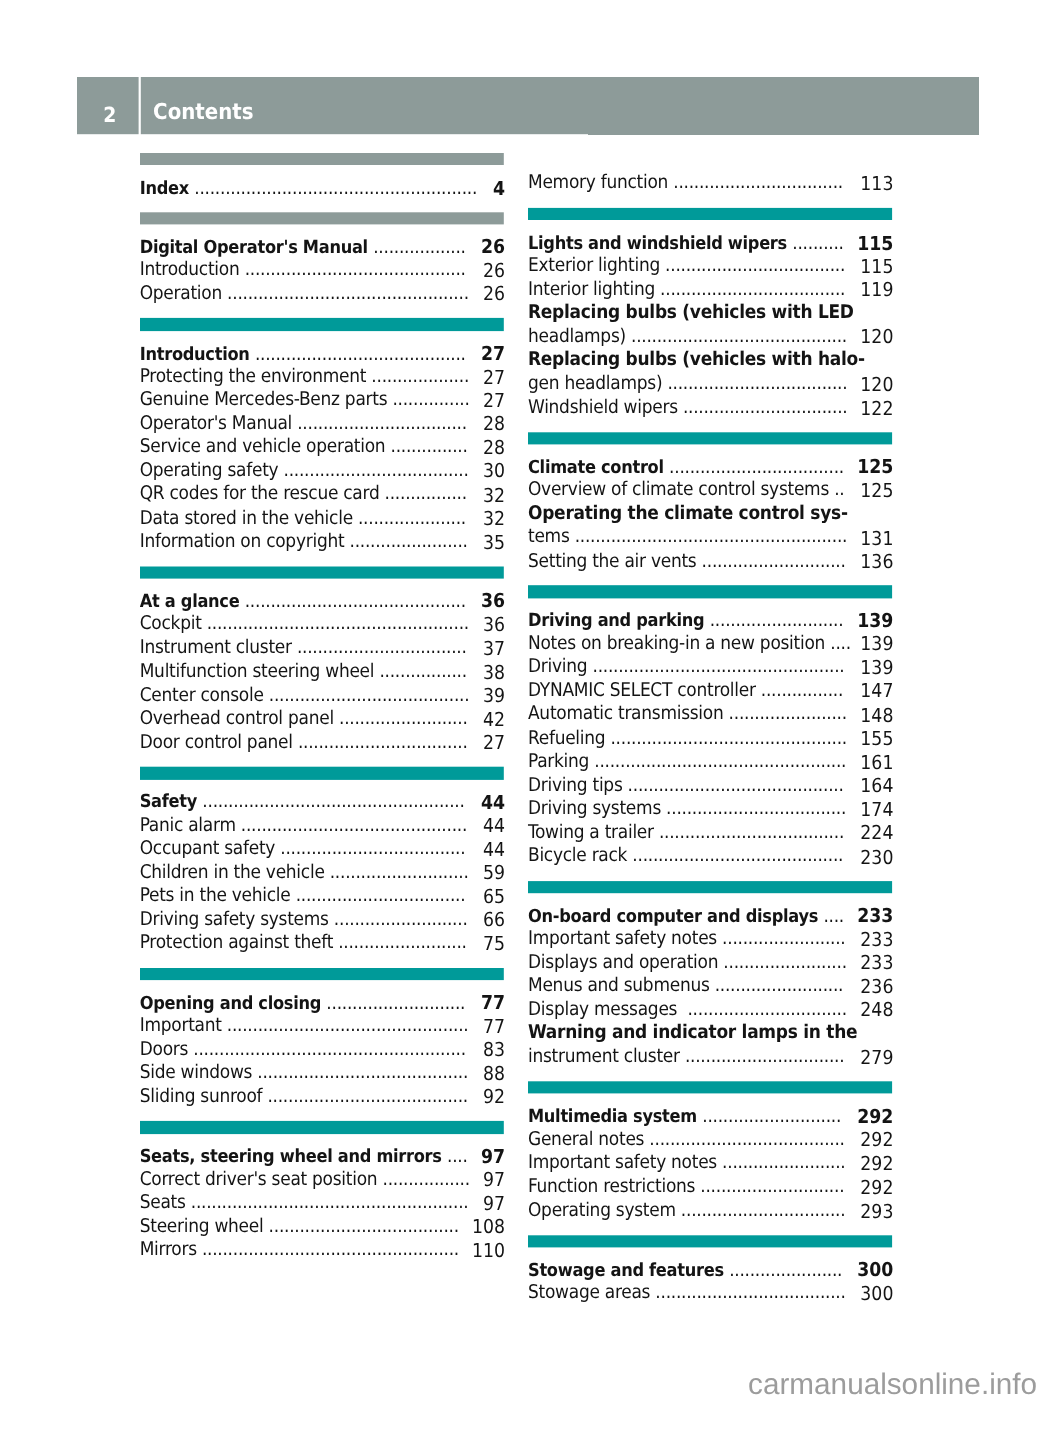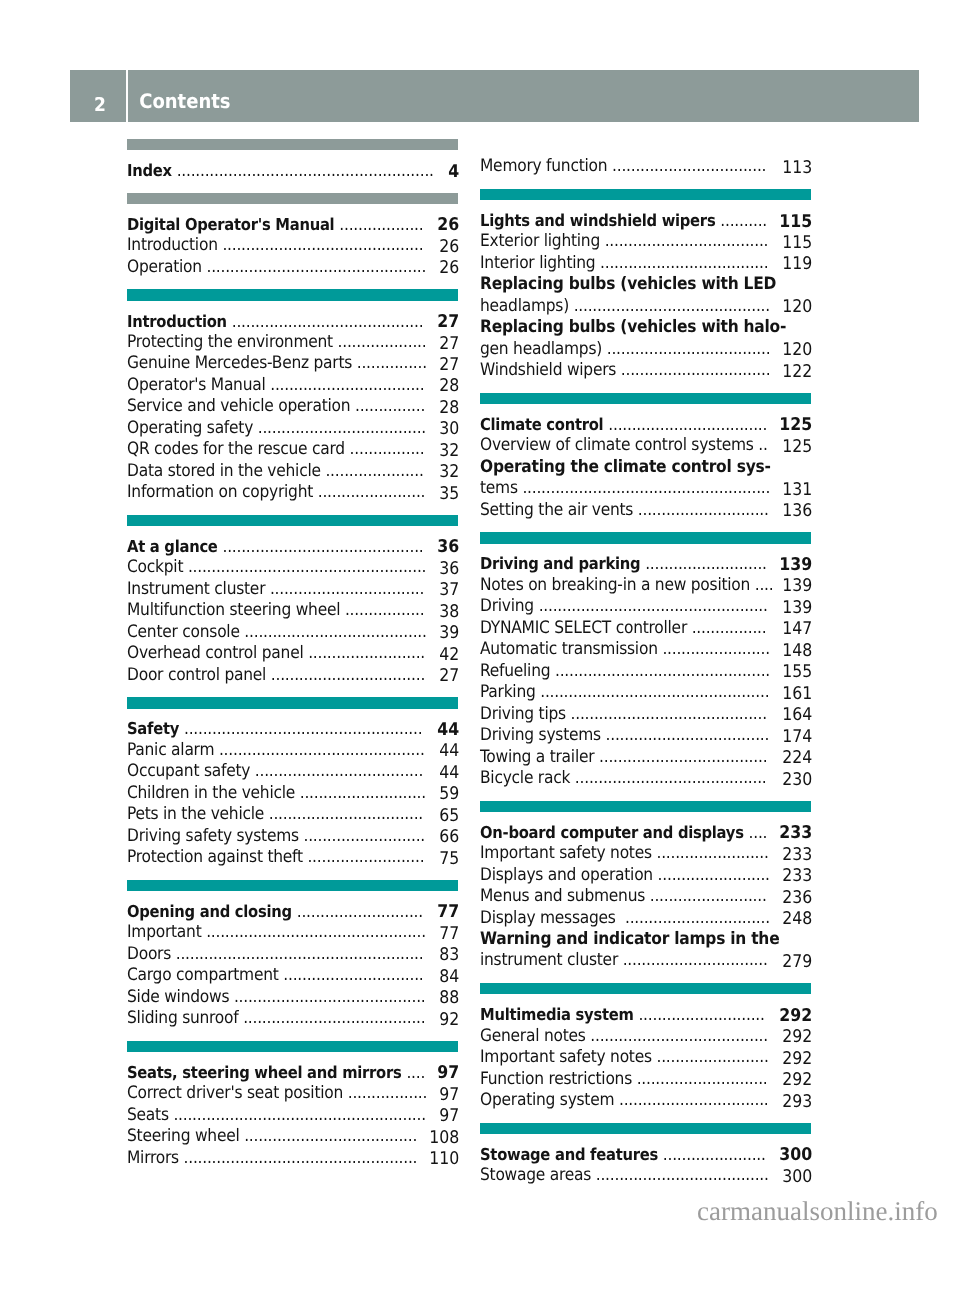--- a/index.html
+++ b/index.html
@@ -6,21 +6,21 @@
   html,body{margin:0;padding:0;background:#ffffff;}
   body{width:960px;height:1302px;position:relative;overflow:hidden;
        font-family:"DejaVu Sans Condensed","DejaVu Sans",sans-serif;color:#111;
        -webkit-font-smoothing:antialiased;text-rendering:geometricPrecision;}
   .page{position:absolute;left:0;top:0;width:960px;height:1302px;background:#fff;}
 
   .hdr{position:absolute;left:70px;top:69.5px;width:820px;height:52px;transform:translateZ(0);}
   .hdr-num{position:absolute;left:0;top:0;width:55.8px;height:52px;}
   .hdr-num .n{position:absolute;transform:translateZ(0);left:2px;width:55.8px;top:24.6px;text-align:center;color:#fff;
      font-weight:bold;font-size:19px;line-height:22px;}
-  .hdr-bar{position:absolute;left:57.9px;top:0;width:762.1px;height:52px;padding-left:29px;}
+  .hdr-bar{position:absolute;left:57.9px;top:0;width:762.1px;height:52px;}
   .hdr-bar .t{position:absolute;transform:translateZ(0);left:11.3px;top:17px;color:#fff;font-weight:bold;font-size:20px;line-height:28px;}
 
   .col{position:absolute;width:331px;transform:translateZ(0);}
   .col-left{left:127px;top:139px;}
   .col-right{left:480px;top:156.3px;}
 
   .sec{position:relative;}
   .rule{height:11.4px;}
   .rule.none{height:0;}
   .rows{padding-top:9.8px;}
@@ -28,22 +28,22 @@
 
   .row{position:relative;font-size:17.2px;letter-spacing:-0.24px;line-height:21.46px;height:21.46px;white-space:nowrap;}
   .row .t{display:inline;white-space:pre;}
   .row .lead{display:inline;letter-spacing:-0.235px;font-weight:normal;font-size:17.2px;}
   .row .pg{position:absolute;right:-1.2px;top:1.5px;text-align:right;font-size:17.5px;letter-spacing:0;line-height:21.46px;}
   .row.head{font-weight:bold;font-size:16.4px;letter-spacing:-0.26px;}
   .contline{position:relative;font-size:17.2px;letter-spacing:-0.24px;line-height:21.46px;height:21.46px;white-space:nowrap;font-weight:bold;}
 
   .secgap{height:11.1px;}
 
-  .wm{position:absolute;transform:translateZ(0);left:680.1px;top:1195px;color:#9c9c9c;font-size:27px;line-height:32px;
-      font-family:Liberation Serif, serif;white-space:nowrap;margin-left:17px;}
+  .wm{position:absolute;transform:translateZ(0);left:680.1px;top:1242px;color:#9c9c9c;font-size:27px;line-height:32px;
+      font-family:Liberation Sans, sans-serif;white-space:nowrap;}
 </style>
 </head>
 <body style="color: rgb(20, 20, 20);">
 
 <div class="page">
   <div class="hdr">
     <div class="hdr-num" style="background: rgb(141, 155, 153);">
       <div class="n">2</div>
     </div>
     <div class="hdr-bar" style="background: rgb(141, 155, 153);">
@@ -107,21 +107,20 @@
           <div class="row"><span class="t">Protection against theft </span><span class="lead">.........................</span><span class="pg">75</span></div>
         </div>
         <div class="secgap"></div>
       </div>
       <div class="sec">
         <div class="rule teal" style="background: rgb(0, 154, 153);"></div>
         <div class="rows">
           <div class="row head"><span class="t">Opening and closing </span><span class="lead">...........................</span><span class="pg">77</span></div>
           <div class="row"><span class="t">Important </span><span class="lead">...............................................</span><span class="pg">77</span></div>
           <div class="row"><span class="t">Doors </span><span class="lead">.....................................................</span><span class="pg">83</span></div>
-          <div class="row"><span class="t">Cargo compartment </span><span class="lead">..............................</span><span class="pg">84</span></div>
           <div class="row"><span class="t">Side windows </span><span class="lead">.........................................</span><span class="pg">88</span></div>
           <div class="row"><span class="t">Sliding sunroof </span><span class="lead">.......................................</span><span class="pg">92</span></div>
         </div>
         <div class="secgap"></div>
       </div>
       <div class="sec">
         <div class="rule teal" style="background: rgb(0, 154, 153);"></div>
         <div class="rows">
           <div class="row head"><span class="t">Seats, steering wheel and mirrors </span><span class="lead">....</span><span class="pg">97</span></div>
           <div class="row"><span class="t">Correct driver's seat position </span><span class="lead">.................</span><span class="pg">97</span></div>

